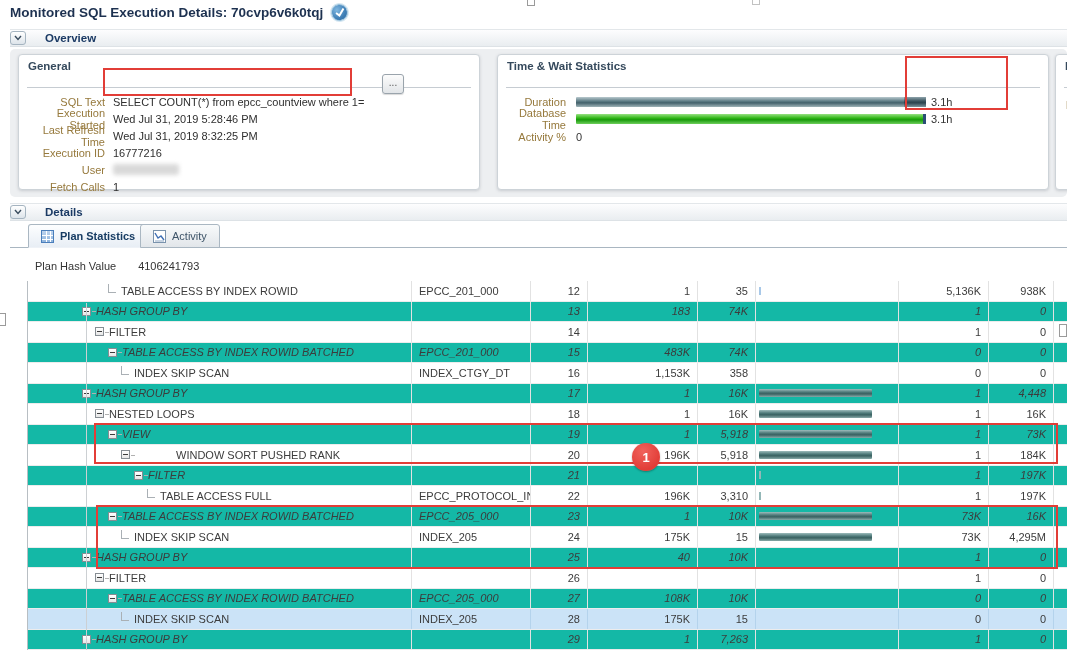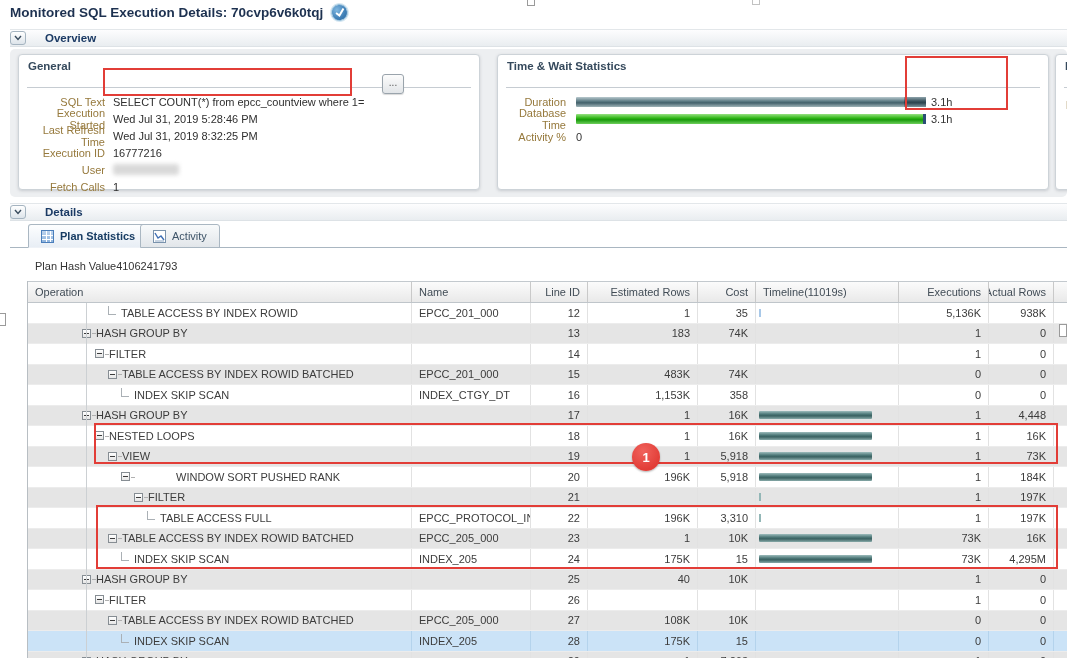--- a/index.html
+++ b/index.html
@@ -64,34 +64,34 @@
   .tab.inactive { left:130px; background:linear-gradient(#f8fafb,#e2e6ea); color:#3e5468; }
   .icon-grid { width:13px; height:13px; border:1px solid #4a7ebb; background:
       linear-gradient(#fff,#fff) 0 4px/13px 1px no-repeat,
       linear-gradient(#fff,#fff) 0 8px/13px 1px no-repeat,
       linear-gradient(#fff,#fff) 4px 0/1px 13px no-repeat,
       linear-gradient(#fff,#fff) 8px 0/1px 13px no-repeat,
       linear-gradient(#bed4ee,#8fb4dd); }
   .icon-activity { width:13px; height:13px; border:1px solid #7a93ad; background:#fff;
     display:flex; align-items:flex-end; }
 
-  .plan-hash-row { position:absolute; left:35px; top:260px; display:flex; }
+  .plan-hash-row { position:absolute; left:35px; top:260px; display:flex; gap:22px; }
 
   
   .grid-table { position:absolute; left:27px; top:281px; width:1040px;
     border-left:1px solid #b8bec3; }
   .thead, .tr { display:grid;
     grid-template-columns:384px 119px 57px 110px 58px 143px 90px 65px 14px; }
   .thead { height:22px; background:linear-gradient(#fbfbfb,#e9e9e9);
     border-top:1px solid #c3c9ce; border-bottom:1px solid #bfc5ca; }
   .th { display:flex; align-items:center; padding:0 7px; color:#414c56;
     border-right:1px solid #c9c9c9; overflow:hidden; white-space:nowrap; }
   .th.r { justify-content:flex-end; }
   .tr { height:20.5px; background:#fff; border-bottom:1px solid #ececec; position:relative; }
-  .tr.stripe { background:#e5e5e5; }
+  .tr.stripe { background:#14b8a6;font-style:italic; }
   .tr.selected { background:#cbe3f7; }
   .tr.selected .td { border-right-color:#b4d3ec; }
   .td { display:flex; align-items:center; padding:0 7px; border-right:1px solid #e2e2e2;
     overflow:hidden; white-space:nowrap; color:#3c3c3c; }
   .td.r { justify-content:flex-end; }
   .td.op { padding-right:2px; position:relative; }
   .op-label { margin-left:5px; }
   .minus-marker { width:9px; height:9px; flex:none; border:1px solid #868d93;
     background:linear-gradient(#fff,#e6e6e6); position:relative; cursor:pointer; }
   .minus-marker i { position:absolute; left:1px; right:1px; top:3px; height:1px; background:#3c3c3c; }
@@ -236,31 +236,20 @@
     <span>Activity</span>
   </div>
 </div>
 
 <div class="plan-hash-row">
   <span>Plan Hash Value</span>
   <span>4106241793</span>
 </div>
 
 <div class="grid-table">
-  <div class="thead" id="plan-thead">
-      <div class="th ">Operation</div>
-      <div class="th ">Name</div>
-      <div class="th r">Line ID</div>
-      <div class="th r">Estimated Rows</div>
-      <div class="th r">Cost</div>
-      <div class="th ">Timeline(11019s)</div>
-      <div class="th r">Executions</div>
-      <div class="th r">Actual Rows</div>
-      <div class="th"></div>
-    </div>
   <div id="plan-tbody">
       <div class="tr">
         <div class="td op" style="padding-left: 80px;">
           <div class="leaf-marker"></div>
           <div class="op-label">TABLE ACCESS BY INDEX ROWID</div>
         </div>
         <div class="td">EPCC_201_000</div>
         <div class="td r">12</div>
         <div class="td r">1</div>
         <div class="td r">35</div>

